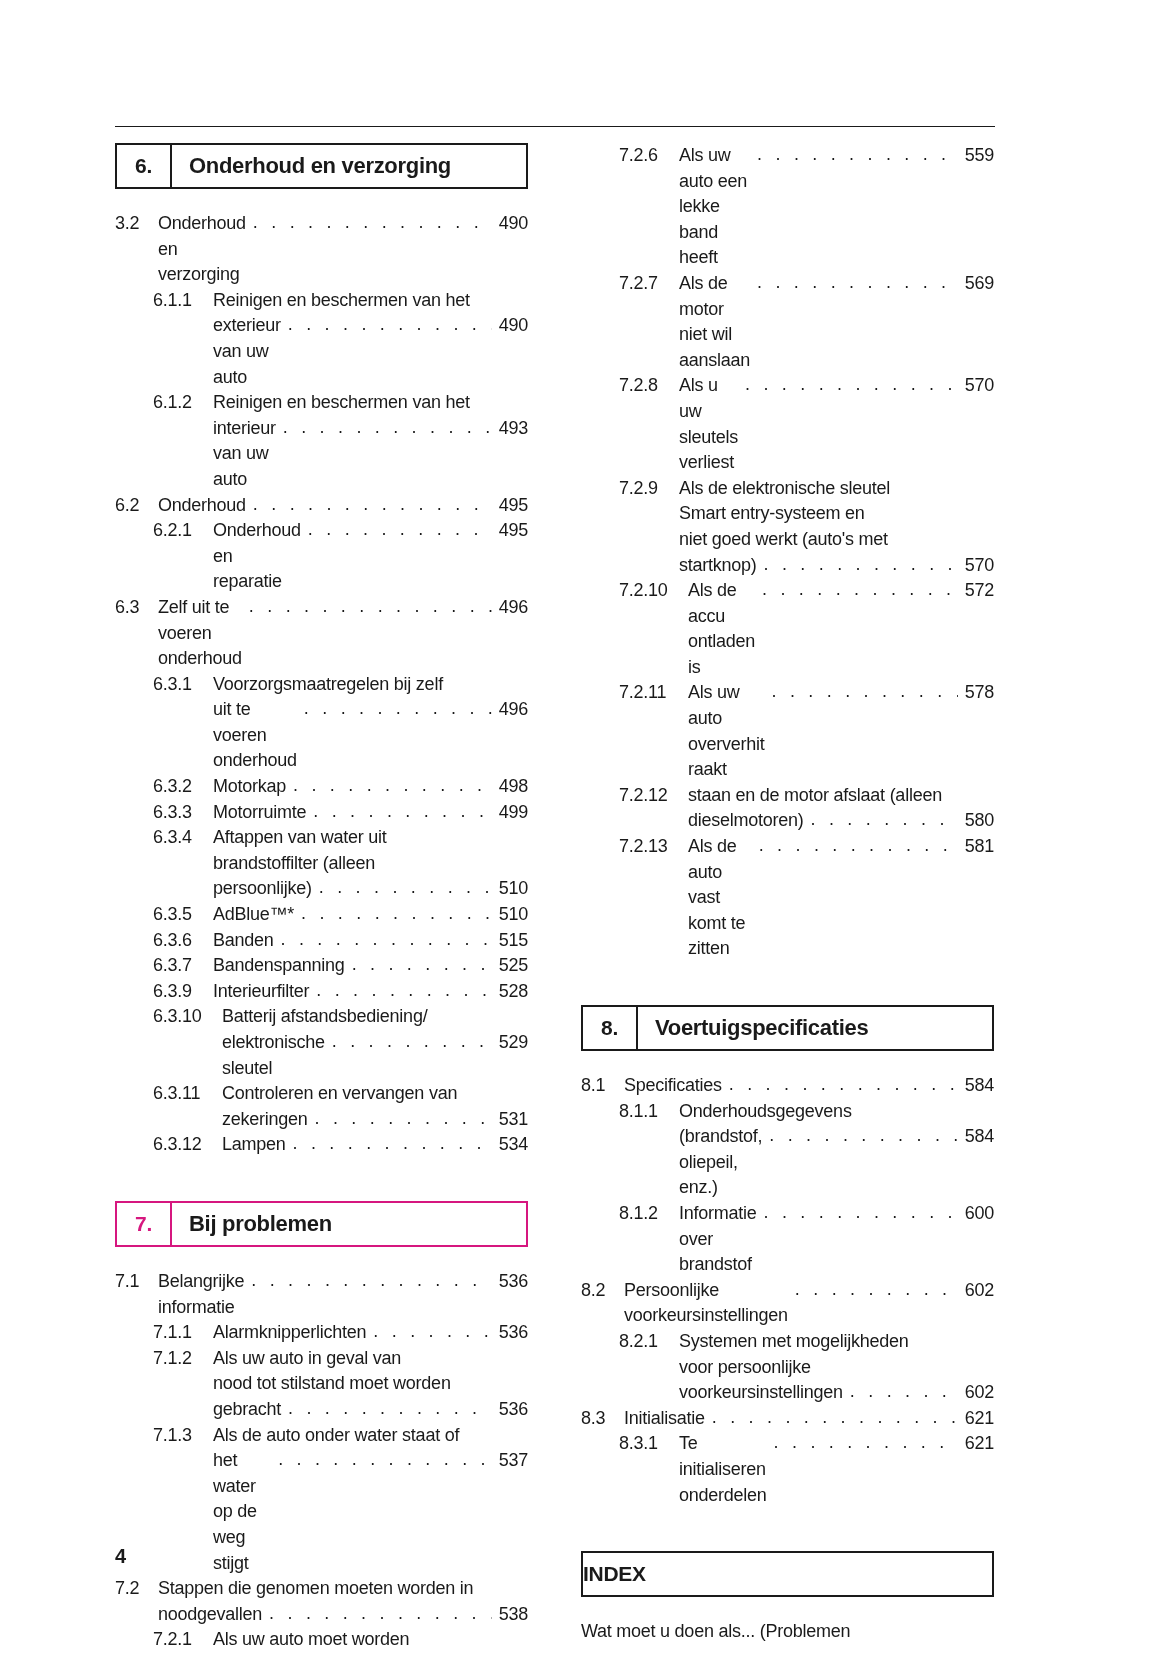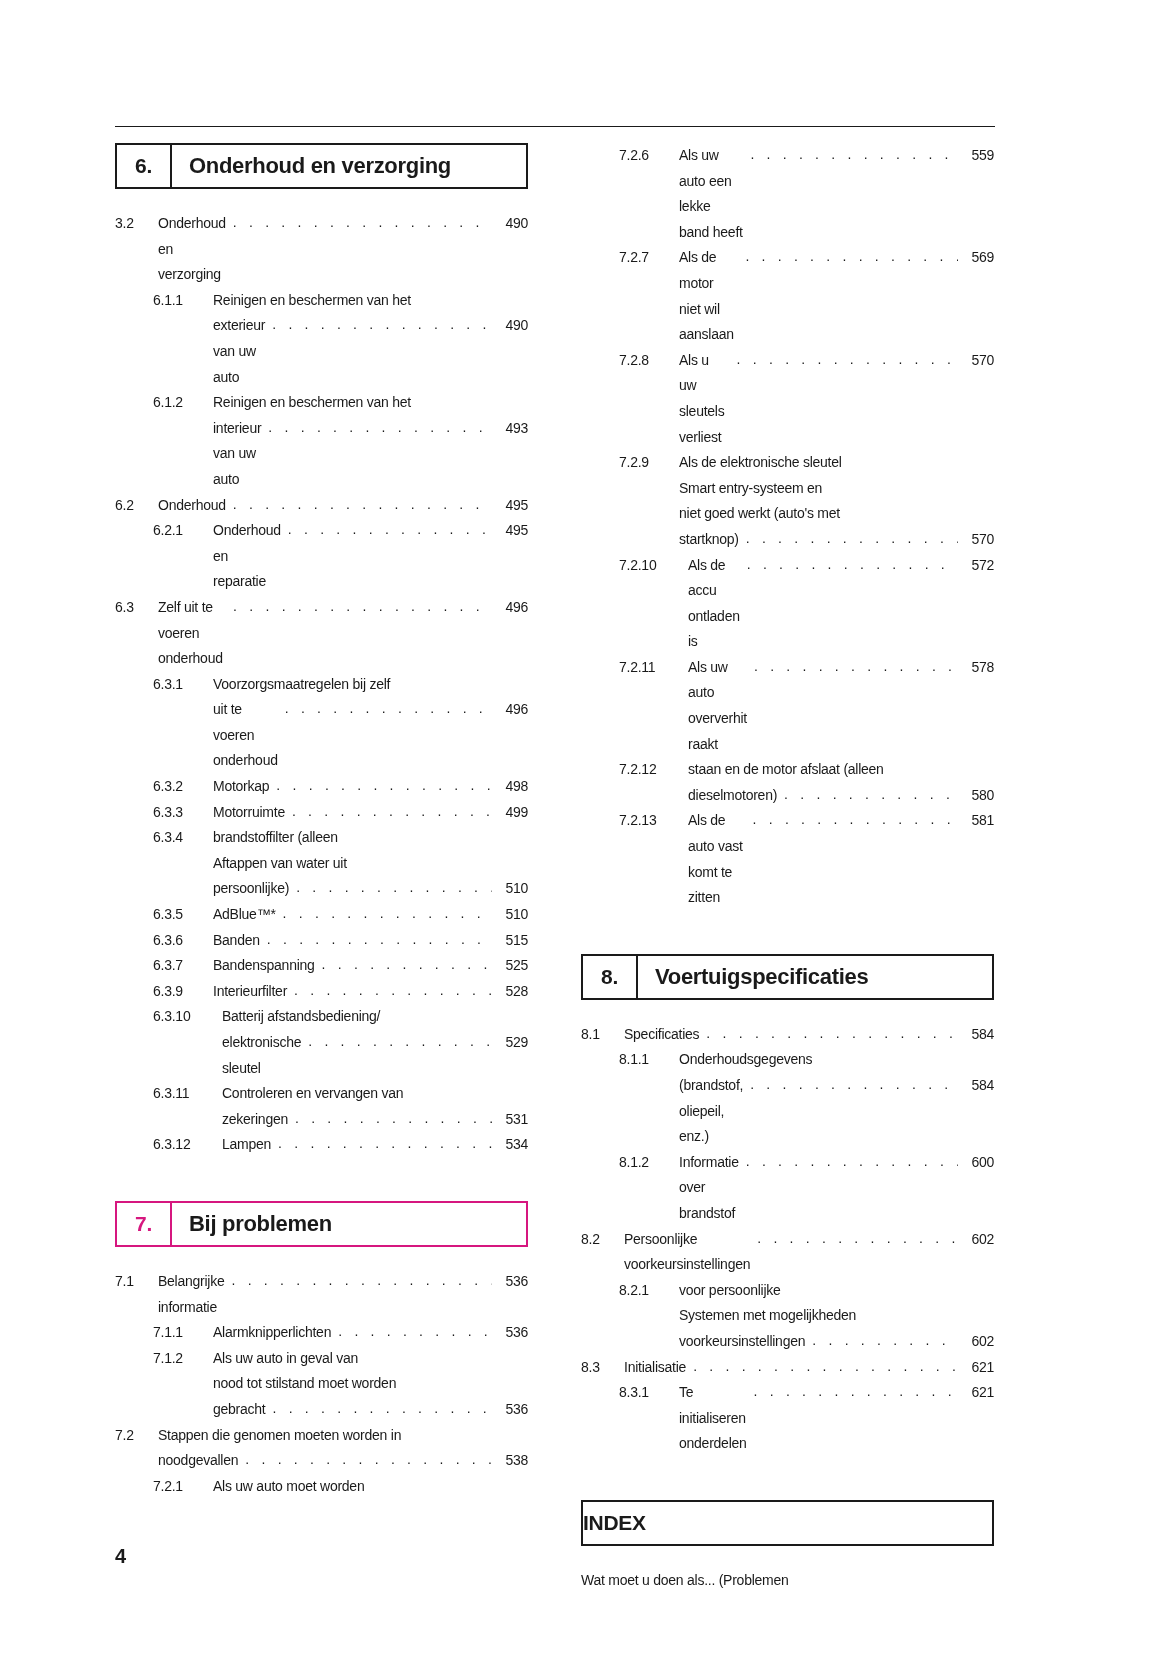--- a/index.html
+++ b/index.html
@@ -75,21 +75,21 @@
   }
   .chapter-box.plain {
     align-items: center;
   }
   .chapter-box.plain .chapter-title {
     padding-left: 0;
     font-size: 21px;
   }
   
   .toc {
-    font-size: 14px;
+    font-size: 18px;
     line-height: 25.6px;
     letter-spacing: -0.25px;
   }
   .entry {
     display: flex;
     align-items: flex-start;
   }
   .entry .num {
     flex: 0 0 auto;
     white-space: nowrap;
@@ -253,24 +253,24 @@
                 <span class="label">Motorruimte</span>
                 <span class="leader"></span>
                 <span class="pg">499</span>
               </span>
             </span>
           </div>
           <div class="entry lvl2">
             <span class="num">6.3.4</span>
             <span class="body">
               <span class="line">
+                <span class="label">Aftappen van water uit</span>
+              </span>
+              <span class="line">
                 <span class="label">brandstoffilter (alleen</span>
-              </span>
-              <span class="line">
-                <span class="label">Aftappen van water uit</span>
               </span>
               <span class="line">
                 <span class="label">persoonlijke)</span>
                 <span class="leader"></span>
                 <span class="pg">510</span>
               </span>
             </span>
           </div>
           <div class="entry lvl2">
             <span class="num">6.3.5</span>
@@ -383,20 +383,33 @@
               <span class="line">
                 <span class="label">nood tot stilstand moet worden</span>
               </span>
               <span class="line">
                 <span class="label">gebracht</span>
                 <span class="leader"></span>
                 <span class="pg">536</span>
               </span>
             </span>
           </div>
+          <div class="entry lvl2">
+            <span class="num">7.1.3</span>
+            <span class="body">
+              <span class="line">
+                <span class="label">Als de auto onder water staat of</span>
+              </span>
+              <span class="line">
+                <span class="label">het water op de weg stijgt</span>
+                <span class="leader"></span>
+                <span class="pg">537</span>
+              </span>
+            </span>
+          </div>
           <div class="entry lvl1">
             <span class="num">7.2</span>
             <span class="body">
               <span class="line">
                 <span class="label">Stappen die genomen moeten worden in</span>
               </span>
               <span class="line">
                 <span class="label">noodgevallen</span>
                 <span class="leader"></span>
                 <span class="pg">538</span>
@@ -554,24 +567,24 @@
                 <span class="label">Persoonlijke voorkeursinstellingen</span>
                 <span class="leader"></span>
                 <span class="pg">602</span>
               </span>
             </span>
           </div>
           <div class="entry lvl2">
             <span class="num">8.2.1</span>
             <span class="body">
               <span class="line">
+                <span class="label">Systemen met mogelijkheden</span>
+              </span>
+              <span class="line">
                 <span class="label">voor persoonlijke</span>
-              </span>
-              <span class="line">
-                <span class="label">Systemen met mogelijkheden</span>
               </span>
               <span class="line">
                 <span class="label">voorkeursinstellingen</span>
                 <span class="leader"></span>
                 <span class="pg">602</span>
               </span>
             </span>
           </div>
           <div class="entry lvl1">
             <span class="num">8.3</span>

